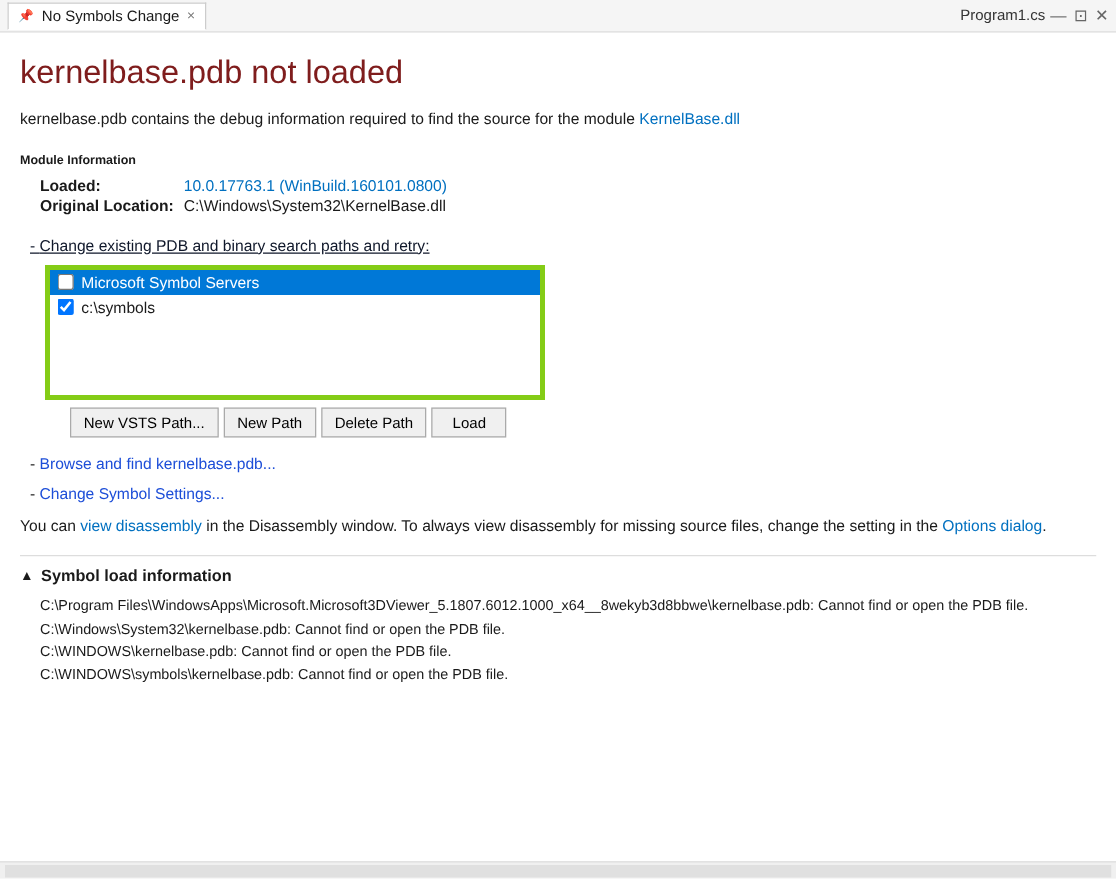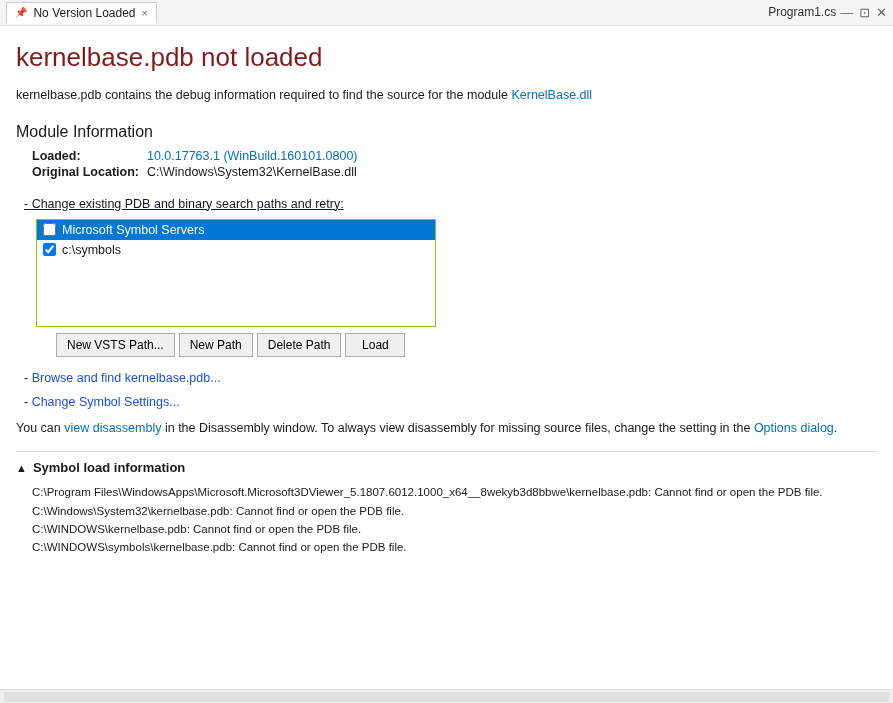--- a/index.html
+++ b/index.html
@@ -88,22 +88,22 @@
       font-size: 12.5px;
       color: #1a1a1a;
       margin-bottom: 18px;
       line-height: 1.4;
     }
     .description-text .highlight {
       color: #0070c0;
     }
 
     .section-title {
-      font-size: 16px;
-      font-weight: 400;
+      font-size: 10px;
+      font-weight: 700;
       margin-bottom: 8px;
     }
 
     .info-grid {
       display: grid;
       grid-template-columns: auto 1fr;
       gap: 2px 8px;
       margin-left: 16px;
       margin-bottom: 18px;
       font-size: 12.5px;
@@ -134,21 +134,21 @@
       color: #0f172a;
       text-decoration: underline;
     }
 
     
     .path-list-container {
       margin-left: 20px;
       margin-bottom: 8px;
     }
     .path-list {
-      border: 1px solid #84cc16;
+      border: 4px solid #84cc16;
       width: 400px;
       height: 108px;
       overflow-y: auto;
       background: #fff;
       margin-bottom: 6px;
     }
     .path-item {
       display: flex;
       align-items: center;
       padding: 3px 6px;
@@ -253,21 +253,21 @@
       margin: 2px 4px;
       border-radius: 0;
     }
   </style>
 </head>
 <body>
 
 <div class="title-bar">
   <div class="tab-item">
     <span class="tab-pin">📌</span>
-    <span>No Version Loaded</span>
+    <span>No Symbols Change</span>
     <span class="tab-close">×</span>
   </div>
   <div class="title-bar-right">
     <span class="title-bar-filename">Program1.cs</span>
     <div class="title-bar-icons">
       <span class="tb-icon">—</span>
       <span class="tb-icon">⊡</span>
       <span class="tb-icon">✕</span>
     </div>
   </div>

